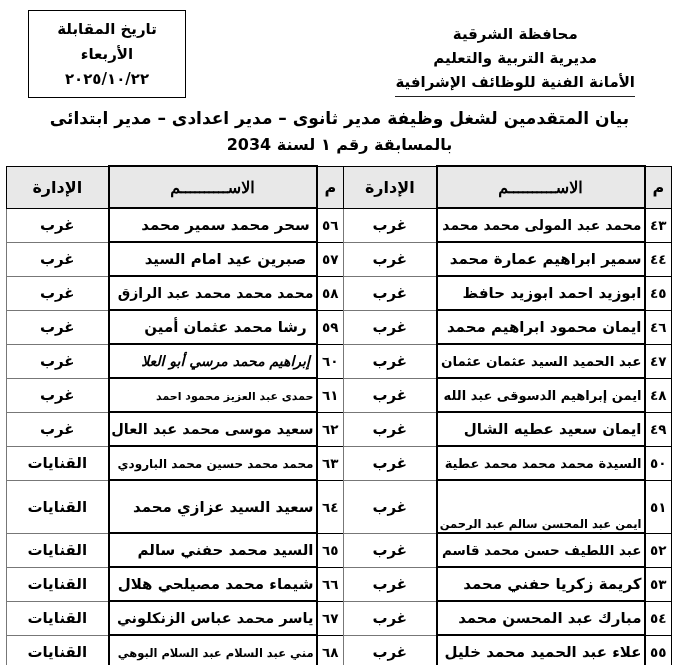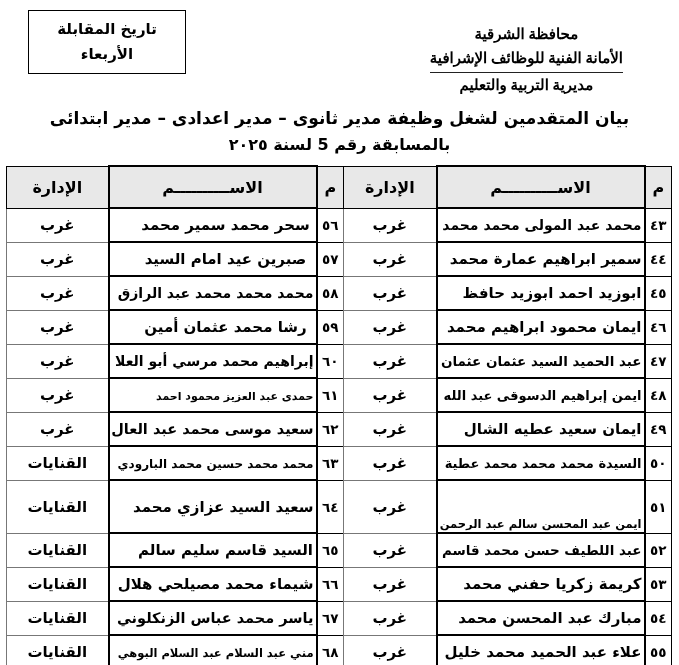--- a/index.html
+++ b/index.html
@@ -3,65 +3,66 @@
 <meta charset="utf-8">
 <style>
   html,body{margin:0;padding:0;background:#fff;}
   body{
     width:679px;height:665px;overflow:hidden;
     font-family:"DejaVu Sans",sans-serif;
     color:#000;font-weight:700;
   }
   .header-section{position:relative;height:108px;}
   .agency{
-    position:absolute;top:22px;right:56px;
-    text-align:center;font-size:15px;line-height:1.6;font-family:Liberation Serif, serif;
+    position:absolute;top:22px;right:44px;
+    text-align:center;font-size:15px;line-height:1.6;
   }
   .agency .underline{display:inline-block;border-bottom:1.5px solid #222;padding-bottom:2px;}
   .date-box{
     position:absolute;top:10px;left:28px;width:152px;
     border:1.5px solid #000;text-align:center;
     padding:6px 2px;font-size:15px;line-height:1.65;
   }
   .titles{text-align:center;}
   .title1{font-size:17px;letter-spacing:0;}
   .title2{font-size:16px;margin-top:7px;}
   table{
     border-collapse:collapse;table-layout:fixed;
     width:665px;margin:11px 7px 0 7px;
   }
   th{
     background:#e8e8e8;border:1px solid #000;
     font-size:16px;height:34px;padding:3px;
   }
-  th.name{border-width:2px;}
+  th.name{border-width:2px;font-family:Liberation Serif, serif;}
   td{height:32px;padding:0 2px;text-align:center;vertical-align:middle;}
   td.num{border:1px solid #000;font-size:13.5px;}
   td.name{border:2px solid #000;font-size:15px;padding-left:28px;}
   td.admin{border:1px solid #777;font-size:15px;}
   .fit{display:inline-block;white-space:nowrap;max-width:100%;}
 </style>
 </head>
 <body>
 
 <div class="header-section">
   <div class="agency">
     <div>محافظة الشرقية</div>
+    <div>مديرية التربية والتعليم</div>
     <div><span class="underline">الأمانة الفنية للوظائف الإشرافية</span></div>
-    <div>مديرية التربية والتعليم</div>
   </div>
   <div class="date-box">
     <div>تاريخ المقابلة</div>
     <div>الأربعاء</div>
+    <div>٢٠٢٥/١٠/٢٢</div>
   </div>
 </div>
 
 <div class="titles">
   <div class="title1">بيان المتقدمين لشغل وظيفة مدير ثانوى – مدير اعدادى – مدير ابتدائى</div>
-  <div class="title2">بالمسابقة رقم 5 لسنة ٢٠٢٥</div>
+  <div class="title2">بالمسابقة رقم ١ لسنة 2034</div>
 </div>
 
 <table>
   <colgroup>
     <col style="width:27px">
       <col style="width:208px">
       <col style="width:93px">
     <col style="width:27px">
       <col style="width:208px">
       <col style="width:102px">
@@ -107,21 +108,21 @@
         <td class="admin"><span class="fit">غرب</span></td>
         <td class="num"><span class="fit">٥٩</span></td>
         <td class="name"><span class="fit">رشا محمد عثمان أمين</span></td>
         <td class="admin"><span class="fit">غرب</span></td>
       </tr>
       <tr>
         <td class="num"><span class="fit">٤٧</span></td>
         <td class="name"><span class="fit" style="font-size: 13.5px;">عبد الحميد السيد عثمان عثمان</span></td>
         <td class="admin"><span class="fit">غرب</span></td>
         <td class="num"><span class="fit">٦٠</span></td>
-        <td class="name"><span class="fit" style="font-size: 14px;">إبراهيم محمد مرسي أبو العلا</span></td>
+        <td class="name"><span class="fit" style="font-size: 14px; font-style: italic;">إبراهيم محمد مرسي أبو العلا</span></td>
         <td class="admin"><span class="fit">غرب</span></td>
       </tr>
       <tr>
         <td class="num"><span class="fit">٤٨</span></td>
         <td class="name"><span class="fit" style="font-size: 13px;">ايمن إبراهيم الدسوقى عبد الله</span></td>
         <td class="admin"><span class="fit">غرب</span></td>
         <td class="num"><span class="fit">٦١</span></td>
         <td class="name"><span class="fit" style="font-size: 11px; margin-left: 33px;">حمدى عبد العزيز محمود احمد</span></td>
         <td class="admin"><span class="fit">غرب</span></td>
       </tr>
@@ -147,21 +148,21 @@
         <td class="admin"><span class="fit">غرب</span></td>
         <td class="num"><span class="fit">٦٤</span></td>
         <td class="name"><span class="fit">سعيد السيد عزازي محمد</span></td>
         <td class="admin"><span class="fit">القنايات</span></td>
       </tr>
       <tr>
         <td class="num"><span class="fit">٥٢</span></td>
         <td class="name"><span class="fit" style="font-size: 13.5px;">عبد اللطيف حسن محمد قاسم</span></td>
         <td class="admin"><span class="fit">غرب</span></td>
         <td class="num"><span class="fit">٦٥</span></td>
-        <td class="name"><span class="fit">السيد قاسم سليم سالم</span></td>
+        <td class="name"><span class="fit">السيد محمد حفني سالم</span></td>
         <td class="admin"><span class="fit">القنايات</span></td>
       </tr>
       <tr>
         <td class="num"><span class="fit">٥٣</span></td>
         <td class="name"><span class="fit">كريمة زكريا حفني محمد</span></td>
         <td class="admin"><span class="fit">غرب</span></td>
         <td class="num"><span class="fit">٦٦</span></td>
         <td class="name"><span class="fit">شيماء محمد مصيلحي هلال</span></td>
         <td class="admin"><span class="fit">القنايات</span></td>
       </tr>

